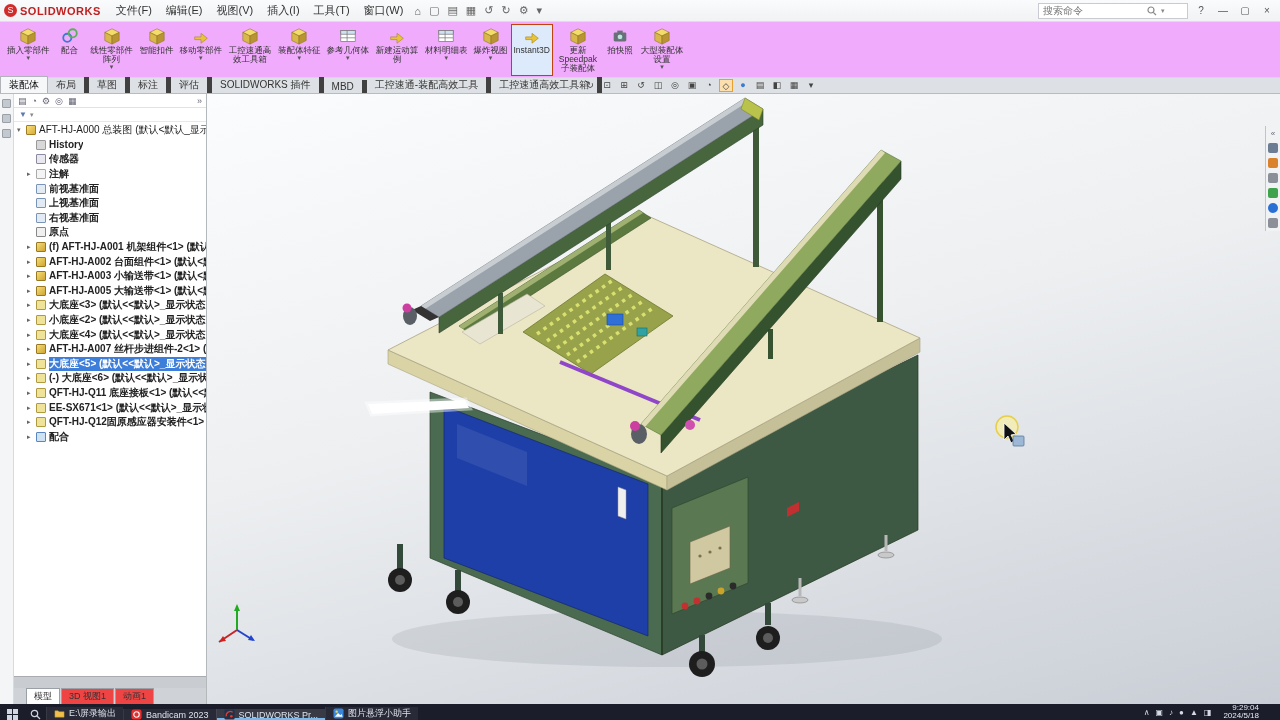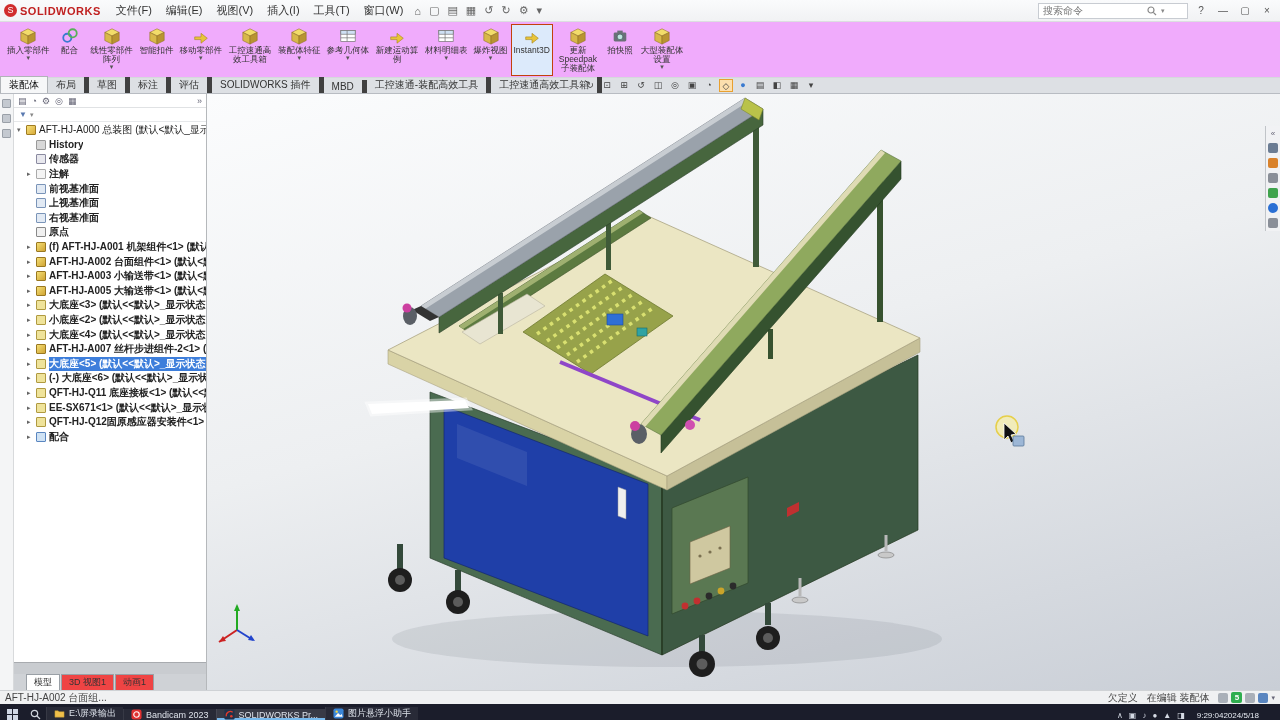--- a/index.html
+++ b/index.html
@@ -86,21 +86,21 @@
   .taskbar { height:16px; background:#1b1d2b; display:flex; align-items:flex-end; color:#dde2ea; flex:none; }
   .tstart { width:24px; display:flex; align-items:center; justify-content:center; }
   .winlogo { display:grid; grid-template-columns:5px 5px; grid-template-rows:5px 5px; gap:1px; }
   .winlogo span { background:#cfd6e4; }
   .tsearch { width:22px; display:flex; align-items:center; justify-content:center; }
   .tapp { display:flex; align-items:center; gap:4px; padding:0 7px; font-size:9px; color:#dde2ea; max-width:112px; white-space:nowrap; overflow:hidden; background:rgba(255,255,255,.06); border-left:1px solid rgba(255,255,255,.07); }
   .tapp.on { background:rgba(255,255,255,.13); box-shadow:inset 0 -2px 0 #76b9ed; }
   .tappic { width:11px; height:11px; flex:none; }
   .tray { margin-left:auto; display:flex; align-items:center; gap:6px; padding:0 5px; }
   .tri { font-size:8px; color:#d5dae4; }
-  .clock { display:flex; flex-direction:row; justify-content:center; align-items:flex-end; font-size:8px; line-height:8px; color:#e6eaf2; padding:0 6px; }
+  .clock { display:flex; flex-direction:column; justify-content:center; align-items:flex-end; font-size:8px; line-height:8px; color:#e6eaf2; padding:0 6px; }
   .sliver { width:4px; border-left:1px solid rgba(255,255,255,.25); }
 </style>
 </head>
 <body>
 
 <svg width="0" height="0" style="position:absolute">
   <defs>
     <symbol id="icube" viewBox="0 0 20 20">
       <polygon points="10,2 18,6 10,10 2,6" fill="#f2dc6a" stroke="#8a6d1e" stroke-width="0.6"></polygon>
       <polygon points="2,6 10,10 10,19 2,15" fill="#d8b84a" stroke="#8a6d1e" stroke-width="0.6"></polygon>
@@ -538,34 +538,20 @@
         <span class="rsi" style="background:#6b7c93"></span>
         <span class="rsi" style="background:#d9822b"></span>
         <span class="rsi" style="background:#8a8f98"></span>
         <span class="rsi" style="background:#3fa34d"></span>
         <span class="rsi" style="background:#2a6fd4;border-radius:50%"></span>
         <span class="rsi" style="background:#8a8f98"></span>
       </div>
     </div>
   </div>
 
-  <div class="statusbar">
-    <span>AFT-HJ-A002 台面组...</span>
-    <div class="sb-right">
-      <span>欠定义</span>
-      <span>在编辑 装配体</span>
-      <div class="sb-icons">
-        <span class="sb-sq"></span>
-        <span class="sb-badge">5</span>
-        <span class="sb-sq"></span>
-        <span class="sb-sq" style="background:#5a86c0"></span>
-        <span class="sb-caret">▾</span>
-      </div>
-    </div>
-  </div>
 
   <div class="taskbar">
     <div class="tstart">
       <span class="winlogo">
           <span></span>
           <span></span>
           <span></span>
           <span></span>
         </span>
     </div>

